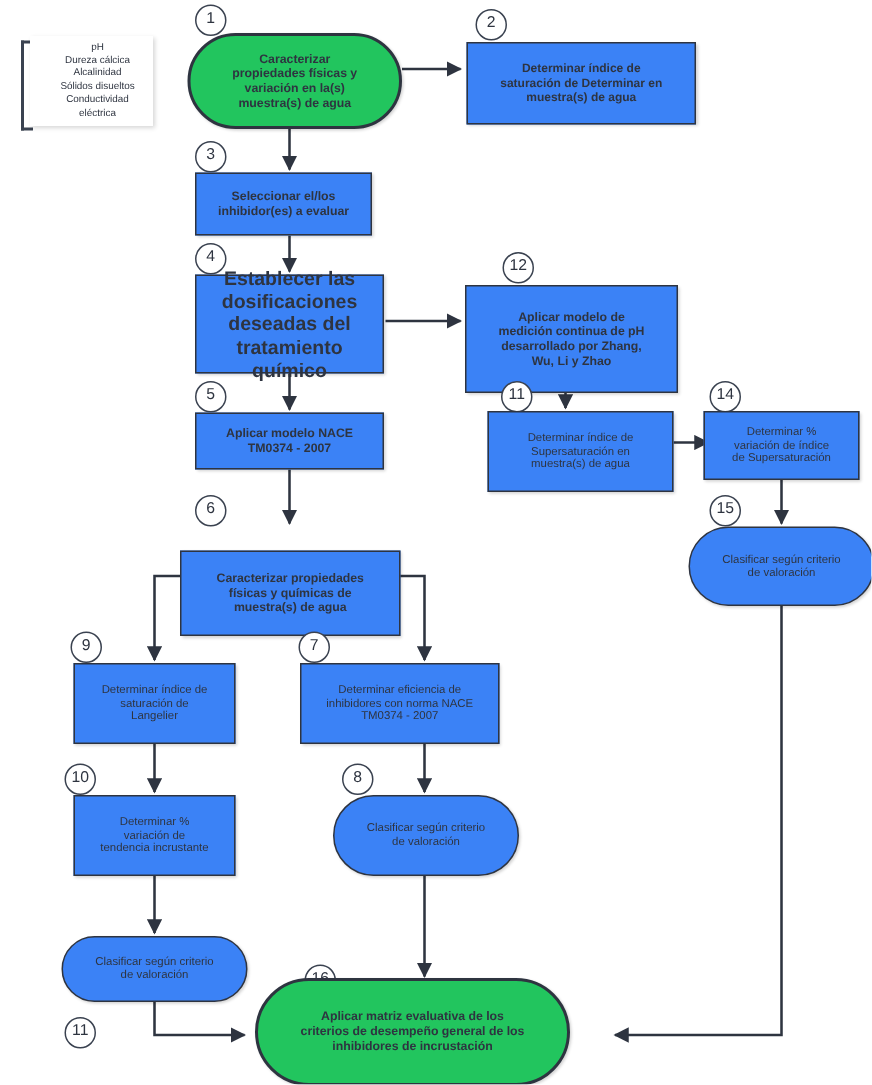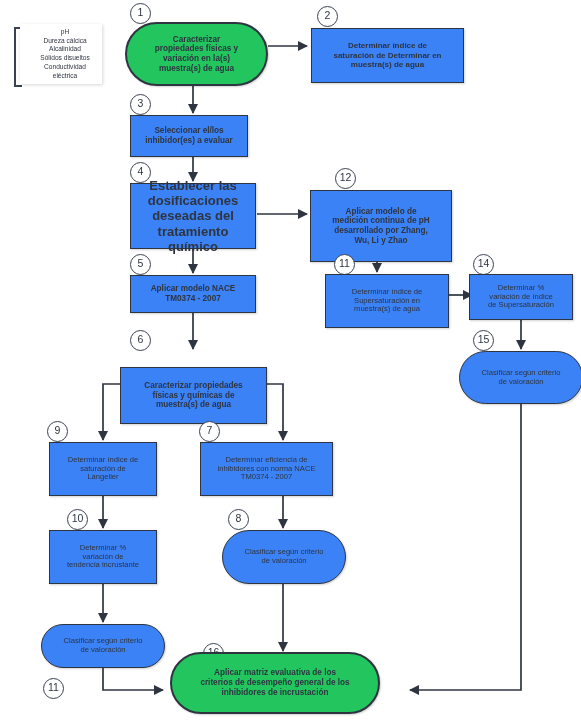--- a/index.html
+++ b/index.html
@@ -203,21 +203,21 @@
 
   <div class="badge" style="left:199px; top:421px;">7</div>
   <div class="node rect thin" style="left:200px; top:442px; width:133px; height:54px; font-size:7.6px;">
     <span class="txt">
       <span>Determinar eficiencia de</span><br>
       <span>inhibidores con norma NACE</span><br>
       <span>TM0374 - 2007</span>
     </span>
   </div>
 
-  <div class="badge" style="left:43px; top:509px;margin-left:24px;">10</div>
+  <div class="badge" style="left:43px; top:509px;">10</div>
   <div class="node rect thin" style="left:49px; top:530px; width:108px; height:54px; font-size:7.6px;">
     <span class="txt">
       <span>Determinar %</span><br>
       <span>variación de</span><br>
       <span>tendencia incrustante</span>
     </span>
   </div>
 
   <div class="badge" style="left:228px; top:509px;">8</div>
   <div class="node round thin" style="left:222px; top:530px; width:124px; height:54px; font-size:7.6px;">
@@ -265,21 +265,21 @@
 
   <div class="badge" style="left:473px; top:330px;">15</div>
   <div class="node round thin" style="left:459px; top:351px; width:124px; height:53px; font-size:7.6px;">
     <span class="txt">
       <span>Clasificar según criterio</span><br>
       <span>de valoración</span>
     </span>
   </div>
 
   <div class="badge" style="left:203px; top:643px;">16</div>
-  <div class="node round emph" style="left:170px; top:652px; width:210px; height:62px; font-size:8.2px;">
+  <div class="node round emph" style="left:170px; top:652px; width:210px; height:72px; font-size:8.2px;">
     <span class="txt">
       <span>Aplicar matriz evaluativa de los</span><br>
       <span>criterios de desempeño general de los</span><br>
       <span>inhibidores de incrustación</span>
     </span>
   </div>
 
 </div>
 
 </body></html>

